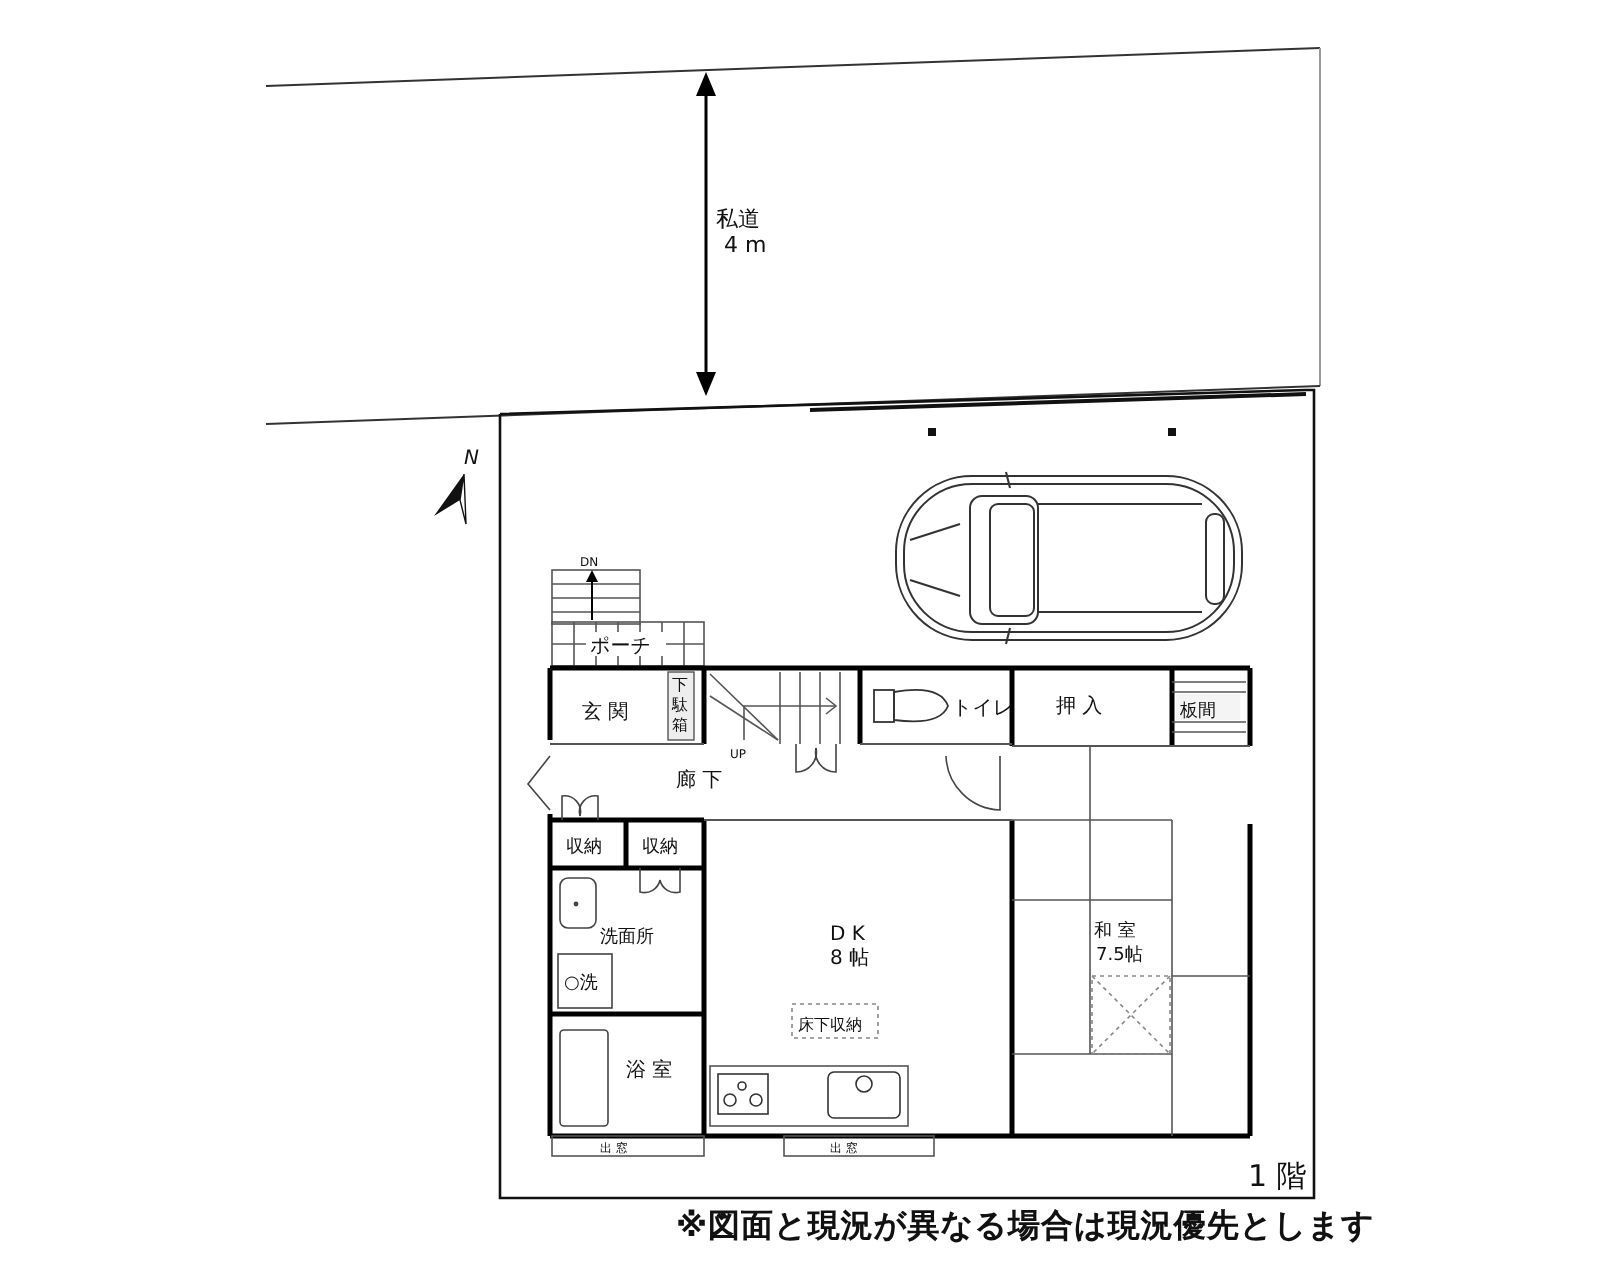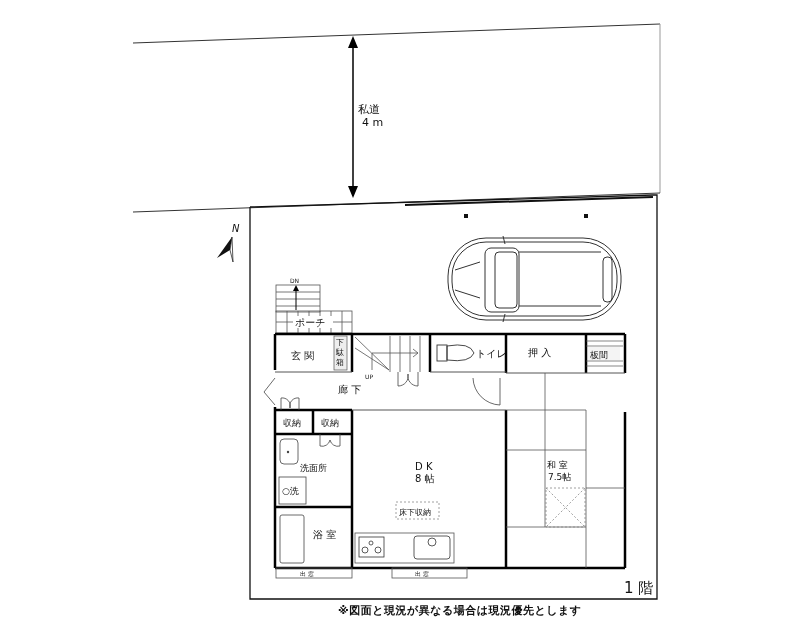--- a/index.html
+++ b/index.html
@@ -1,19 +1,19 @@
 <!DOCTYPE html>
 <html><head>
 <meta charset="utf-8">
 <style>
   html, body { margin:0; padding:0; background:#ffffff; }
   body { width:802px; height:633px; position:relative; overflow:hidden; font-family:"DejaVu Sans", sans-serif; color:#111; }
   svg { position:absolute; left:0; top:0; }
   .lbl { font-family:"DejaVu Sans", sans-serif; fill:#111; }
-  .note { position:absolute; left:338px; top:603px; font-size:11px; font-weight:bold; letter-spacing:0.5px; }
+  .note { position:absolute; left:338px; top:603px; font-size:16px; font-weight:bold; letter-spacing:0.5px; }
 </style>
 </head>
 <body>
 
 <svg width="802" height="633" viewBox="0 0 802 633">
 
   <line x1="133" y1="43" x2="660" y2="24" stroke="#333" stroke-width="1"></line>
   <line x1="660" y1="24" x2="660" y2="193" stroke="#999" stroke-width="1"></line>
   <line x1="133" y1="212" x2="660" y2="193" stroke="#333" stroke-width="1"></line>
 

